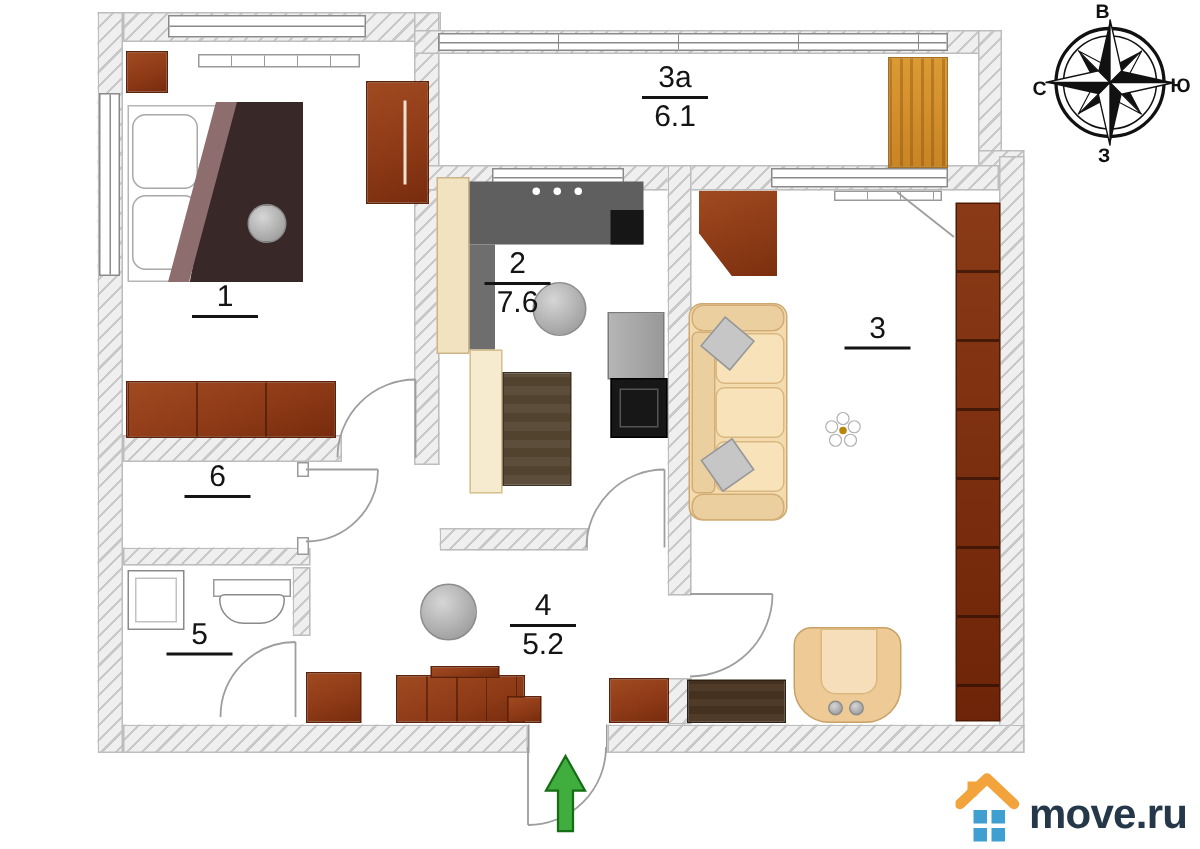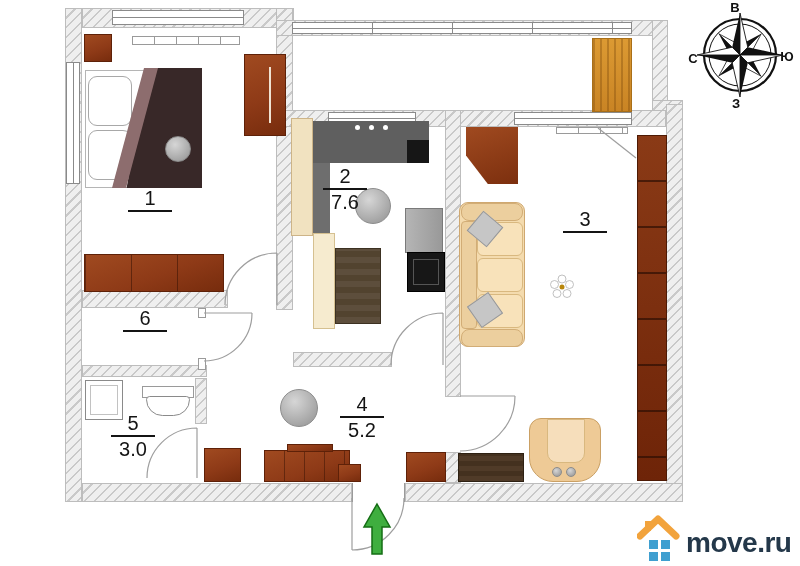--- a/index.html
+++ b/index.html
@@ -172,27 +172,30 @@
   <div class="rlabel" style="left:110px;top:188px;width:80px">
     <span class="num">1</span>
   </div>
   <div class="rlabel" style="left:305px;top:166px;width:80px">
     <span class="num">2</span>
     <div class="area">7.6</div>
   </div>
   <div class="rlabel" style="left:545px;top:209px;width:80px">
     <span class="num">3</span>
   </div>
+  <div class="rlabel" style="left:410px;top:42px;width:80px">
+    <span class="num">3а</span>
+    <div class="area">6.1</div>
+  </div>
   <div class="rlabel" style="left:322px;top:394px;width:80px">
     <span class="num">4</span>
     <div class="area">5.2</div>
   </div>
   <div class="rlabel" style="left:93px;top:413px;width:80px">
     <span class="num">5</span>
-    <div class="area">3.0</div>
   </div>
   <div class="rlabel" style="left:105px;top:308px;width:80px">
     <span class="num">6</span>
   </div>
 
   <svg class="abs" style="left:358px;top:500px" width="40" height="58" viewBox="0 0 40 58">
     <polygon points="19,4 32,27 24,27 24,54 14,54 14,27 6,27" fill="var(--arrow_green,#3fae3f)" stroke="#156e15" stroke-width="1.5"></polygon>
   </svg>
 
   <svg class="abs" style="left:684px;top:0" width="112" height="112" viewBox="0 0 112 112">

